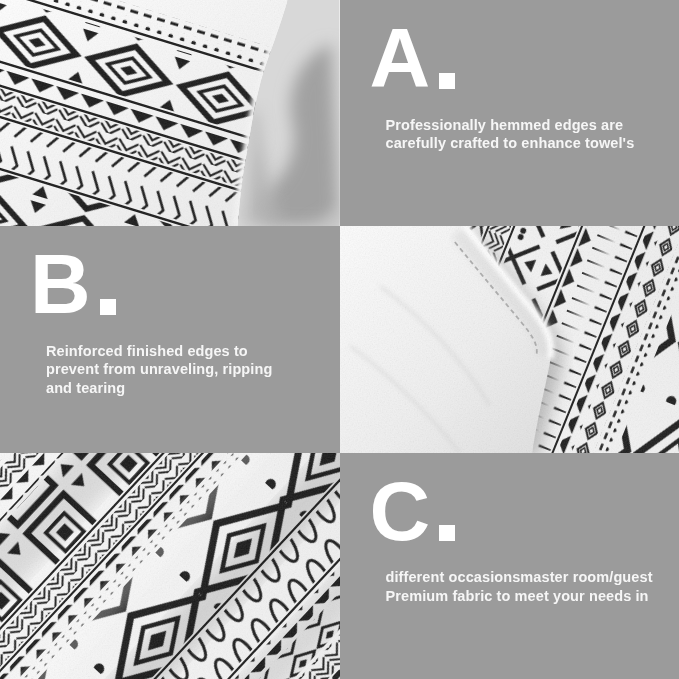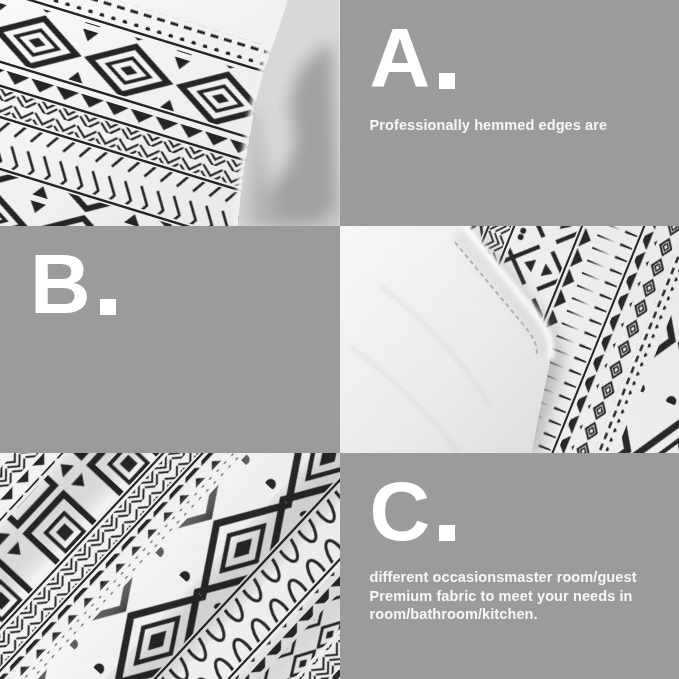--- a/index.html
+++ b/index.html
@@ -7,21 +7,21 @@
          font-family:"Liberation Sans",sans-serif;background:#fff;}
   .grid{display:grid;width:100%;height:100%;
         grid-template-columns:1fr 1fr;grid-template-rows:1fr 1fr 1fr;}
   .cell{position:relative;overflow:hidden;}
   .panel{background:#9b9b9b;box-sizing:border-box;padding:26px 20px 0 30px;}
   .heading{display:flex;align-items:flex-end;gap:9px;color:#ffffff;}
   .letter{font-size:84px;font-weight:800;line-height:0.78;}
   .dot{width:16px;height:16px;background:#ffffff;margin-bottom:3px;}
   .copy{margin:24px 0 0 0;font-size:14.5px;line-height:18.6px;font-weight:700;
         color:#f6f6f6;letter-spacing:.1px;}
-  .copy span{display:block;}
+  .copy span{display:block;margin-left:16px;}
   svg.ph{position:absolute;inset:0;width:100%;height:100%;display:block;}
   .defs{position:absolute;width:0;height:0;}
 </style>
 </head>
 <body>
 
 <svg class="defs" aria-hidden="true">
 <defs>
   <filter id="f-blur8">
         <feGaussianBlur stdDeviation="8"></feGaussianBlur>
@@ -160,28 +160,34 @@
       </svg>
     </section>
 
     <section class="cell panel">
       <div class="heading">
         <span class="letter">A</span>
         <span class="dot"></span>
       </div>
       <p class="copy">
         <span>Professionally hemmed edges are</span>
+        <span>carefully crafted to enhance towel's</span>
       </p>
     </section>
 
     <section class="cell panel">
       <div class="heading">
         <span class="letter">B</span>
         <span class="dot"></span>
       </div>
+      <p class="copy">
+        <span>Reinforced finished edges to</span>
+        <span>prevent from unraveling, ripping</span>
+        <span>and tearing</span>
+      </p>
     </section>
 
     <section class="cell">
       <svg class="ph" viewBox="0 0 340 227" preserveAspectRatio="none" role="img">
         <rect width="340" height="227" fill="#f6f6f6"></rect>
         <g transform="translate(170 113) rotate(-68) scale(0.85)">
           <rect x="-380" y="-300" width="760" height="620" fill="url(#g-fab)"></rect>
           <rect x="-380" y="-104" width="760" height="28" fill="url(#p-sdiam)"></rect>
           <rect x="-380" y="-74" width="760" height="2.4" fill="#1b1b1b"></rect>
           <rect x="-380" y="-72" width="760" height="24" fill="url(#p-herr)"></rect>
@@ -244,18 +250,17 @@
     </section>
 
     <section class="cell panel">
       <div class="heading">
         <span class="letter">C</span>
         <span class="dot"></span>
       </div>
       <p class="copy">
         <span>different occasionsmaster room/guest</span>
         <span>Premium fabric to meet your needs in</span>
-        <span>room/bathroom/kitchen.</span>
       </p>
     </section>
 
   </div>
 </div>
 
 </body></html>

